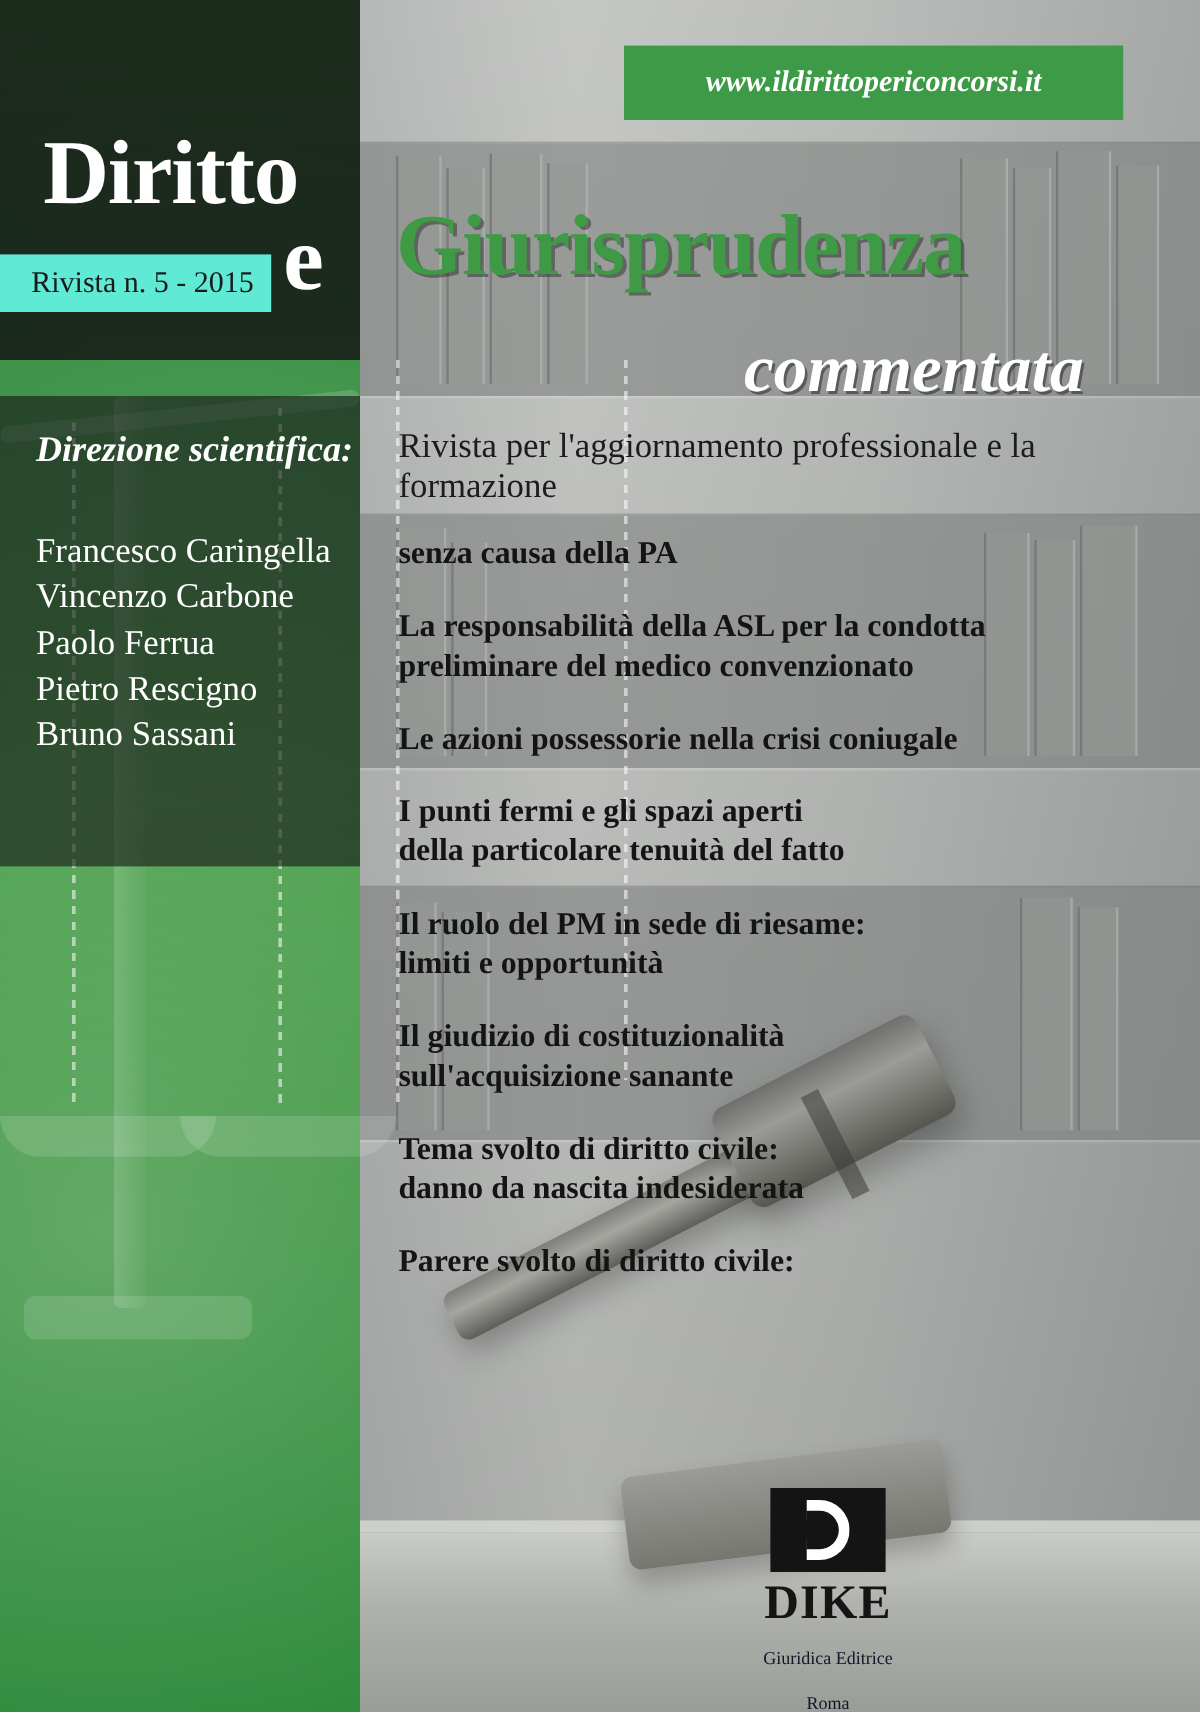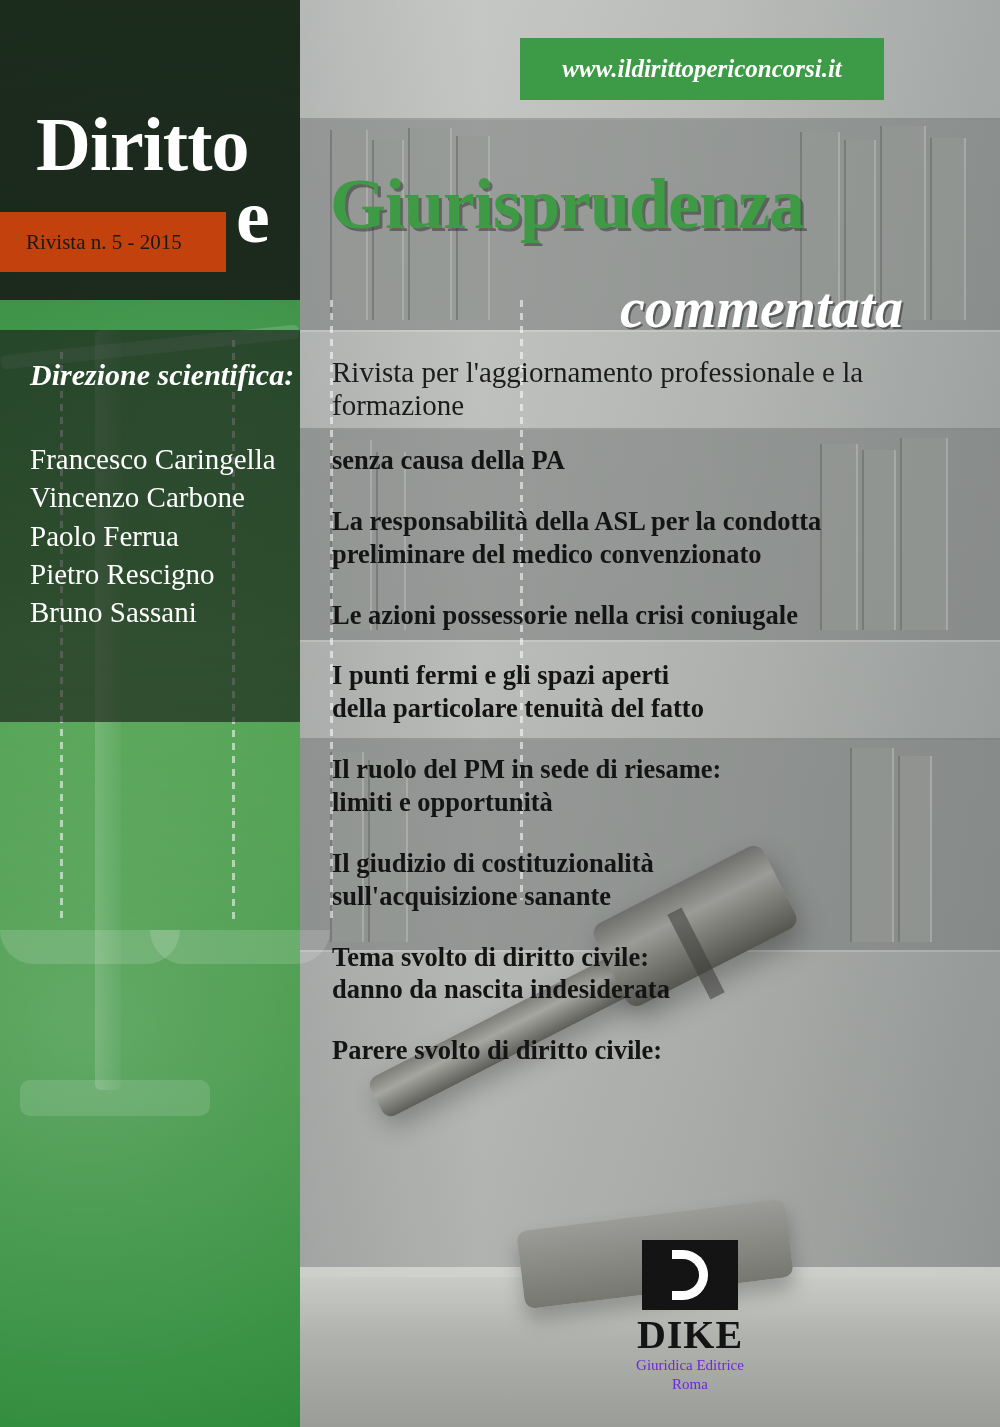--- a/index.html
+++ b/index.html
@@ -185,24 +185,24 @@
     color: #ffffff;
     font-size: 76px;
     font-weight: bold;
     line-height: 1;
     z-index: 5;
   }
   .issue-badge {
     position: absolute;
     left: 0px; top: 212px;
     width: 226px;
-    height: 60px;
-    background: #c2410c;
+    height: 48px;
+    background: #5eead4;
     color: #1a1a1a;
-    font-size: 21px;
+    font-size: 25px;
     display: flex;
     align-items: center;
     padding-left: 26px;
     box-sizing: border-box;
     z-index: 6;
   }
 
   
   .direzione-title {
     position: absolute;
@@ -225,21 +225,21 @@
     color: #ffffff;
     font-size: 29px;
     line-height: 1.32;
     white-space: nowrap;
   }
 
   
   .url-banner {
     position: absolute;
     left: 520px; top: 38px;
-    width: 364px; height: 62px;
+    width: 416px; height: 62px;
     background: #3d9a46;
     display: flex;
     align-items: center;
     justify-content: center;
     z-index: 7;
   }
   .url-banner span {
     color: #ffffff;
     font-size: 25px;
     font-style: italic;
@@ -318,23 +318,23 @@
   }
   .logo-name {
     font-size: 40px;
     font-weight: bold;
     color: #141414;
     letter-spacing: 1px;
     line-height: 1.05;
   }
   .logo-sub {
     font-size: 15px;
-    color: #6d28d9;
+    color: #0f172a;
     line-height: 1.25;
-    margin-top: 0;
+    margin-top: 18px;
   }
 </style>
 </head>
 <body>
 
 <div id="cover">
 
   <div class="photo-bg"></div>
   <div class="shelf" style="top:120px;height:210px;"></div>
   <div class="shelf" style="top:430px;height:210px;"></div>

